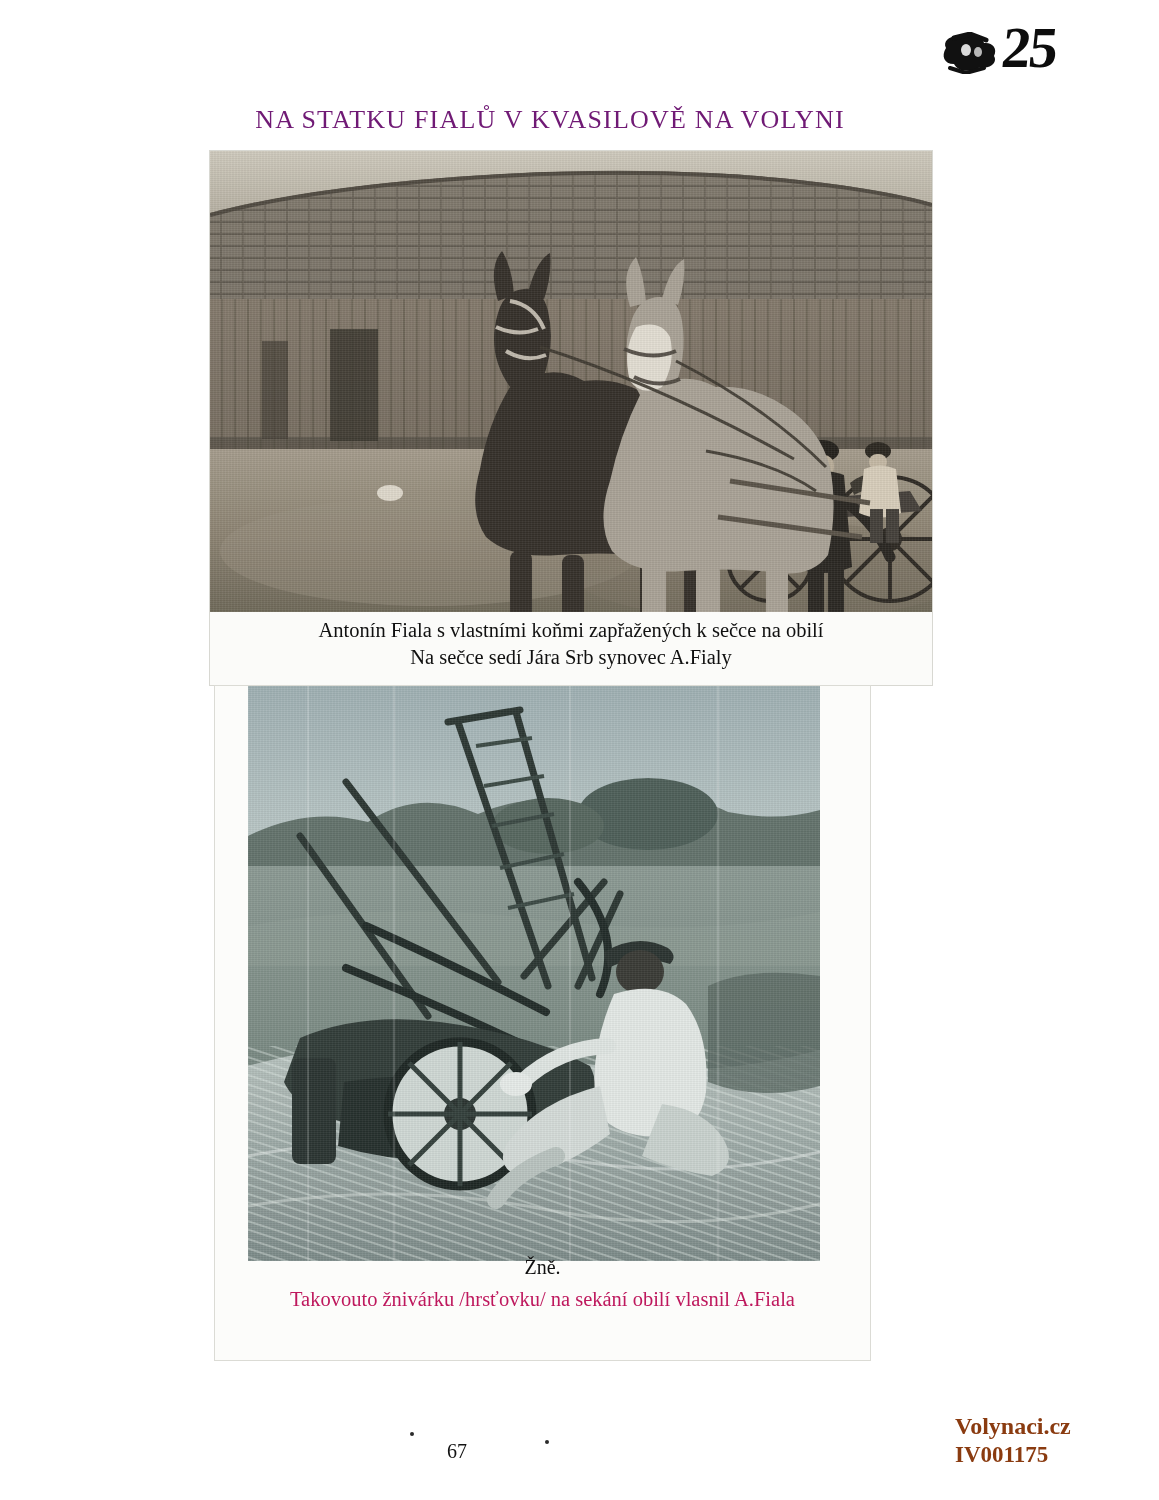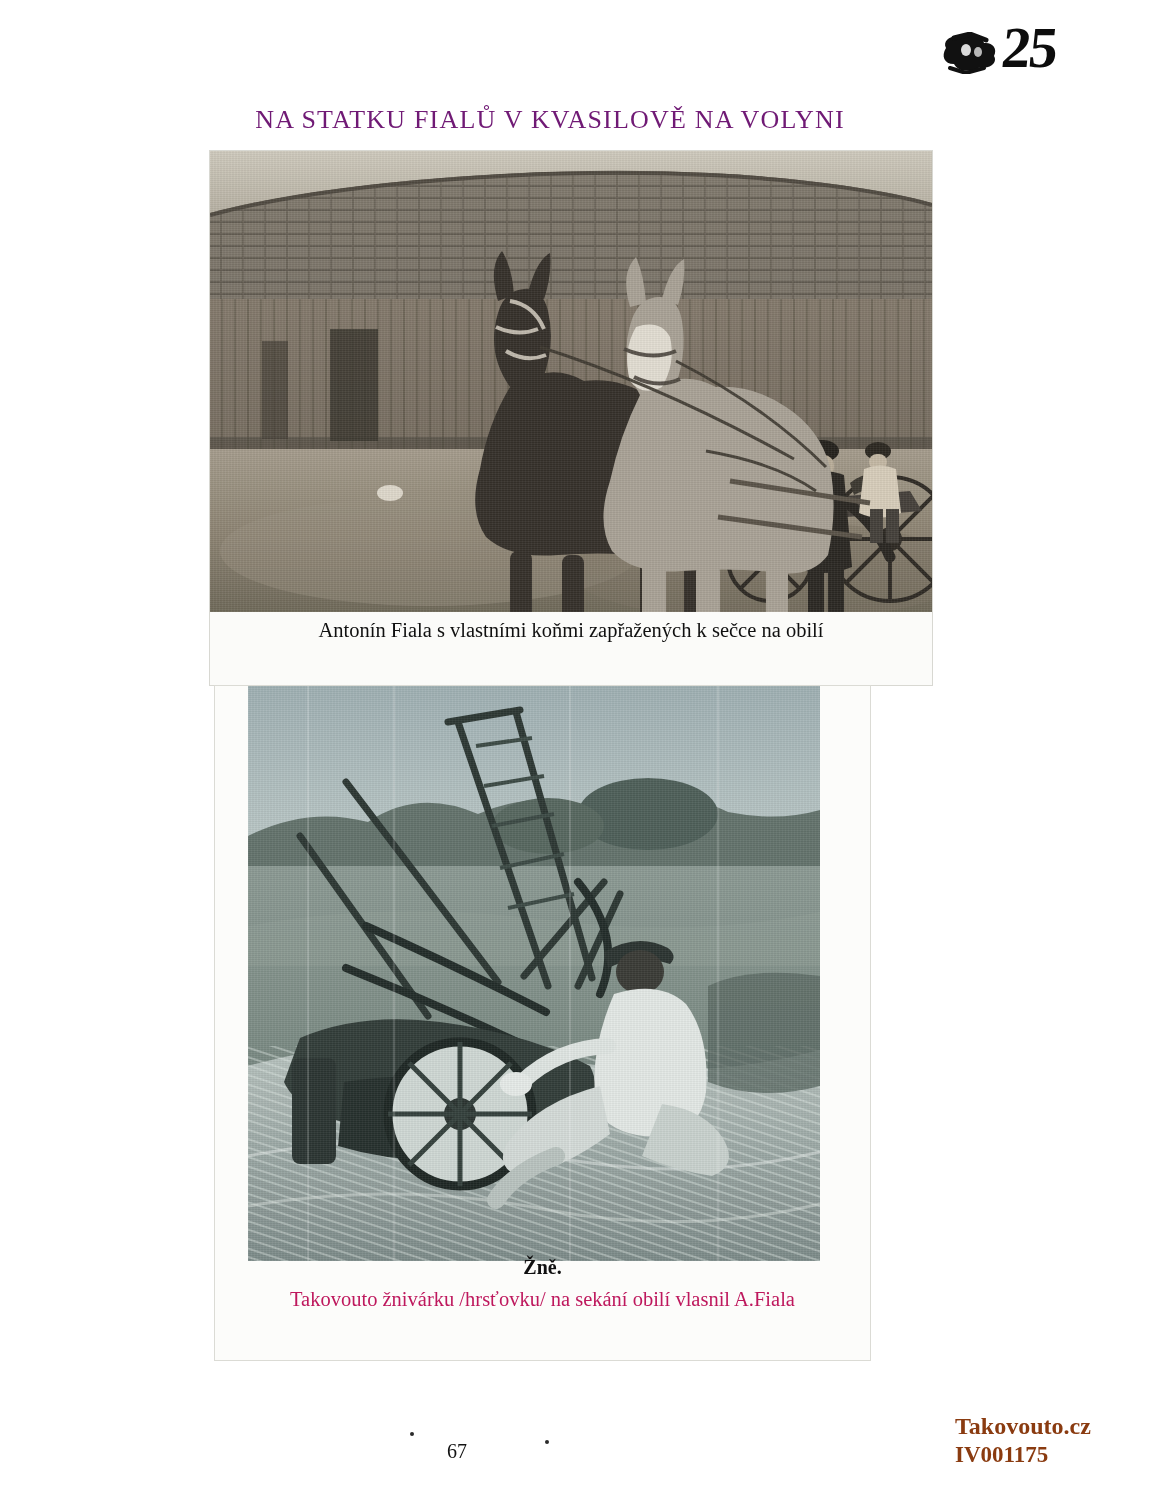--- a/index.html
+++ b/index.html
@@ -109,21 +109,20 @@
     background: #5f6f72;
   }
   .caption-2a {
     position: absolute;
     left: 0;
     top: 570px;
     width: 655px;
     text-align: center;
     font-size: 20px;
     color: #101010;
-    font-weight: bold;
   }
   .caption-2b {
     position: absolute;
     left: 0;
     top: 602px;
     width: 655px;
     text-align: center;
     font-size: 20.5px;
     color: #be185d;
   }
@@ -308,20 +307,21 @@
 
       <g stroke="#5a5348" stroke-width="5">
         <path d="M520 330 L660 352"></path>
         <path d="M508 366 L652 386"></path>
       </g>
     </svg>
   </div>
 
   <div class="caption-1">
     <div>Antonín Fiala s vlastními koňmi zapřažených k sečce na obilí</div>
+    <div>Na sečce sedí Jára Srb synovec A.Fialy</div>
   </div>
 </div>
 
 <div class="photo-card-2">
 
   <div class="photo-2 grainy">
     <svg width="572" height="575" viewBox="0 0 572 575" preserveAspectRatio="none">
       <defs>
         <linearGradient id="sky2" x1="0" y1="0" x2="0" y2="1">
           <stop offset="0%" stop-color="#9fb0b3"></stop>
@@ -413,15 +413,15 @@
 
   <div class="caption-2a">Žně.</div>
   <div class="caption-2b">Takovouto žnivárku /hrsťovku/ na sekání obilí vlasnil A.Fiala</div>
 </div>
 
 <div class="footer-dot" style="left:410px; top:1432px;"></div>
 <div class="footer-dot" style="left:545px; top:1440px;"></div>
 <div class="page-number">67</div>
 
 <div class="footer-stamp">
-  <span class="site">Takovouto.cz</span>
+  <span class="site">Volynaci.cz</span>
   <span class="code">IV001175</span>
 </div>
 
 </body></html>

